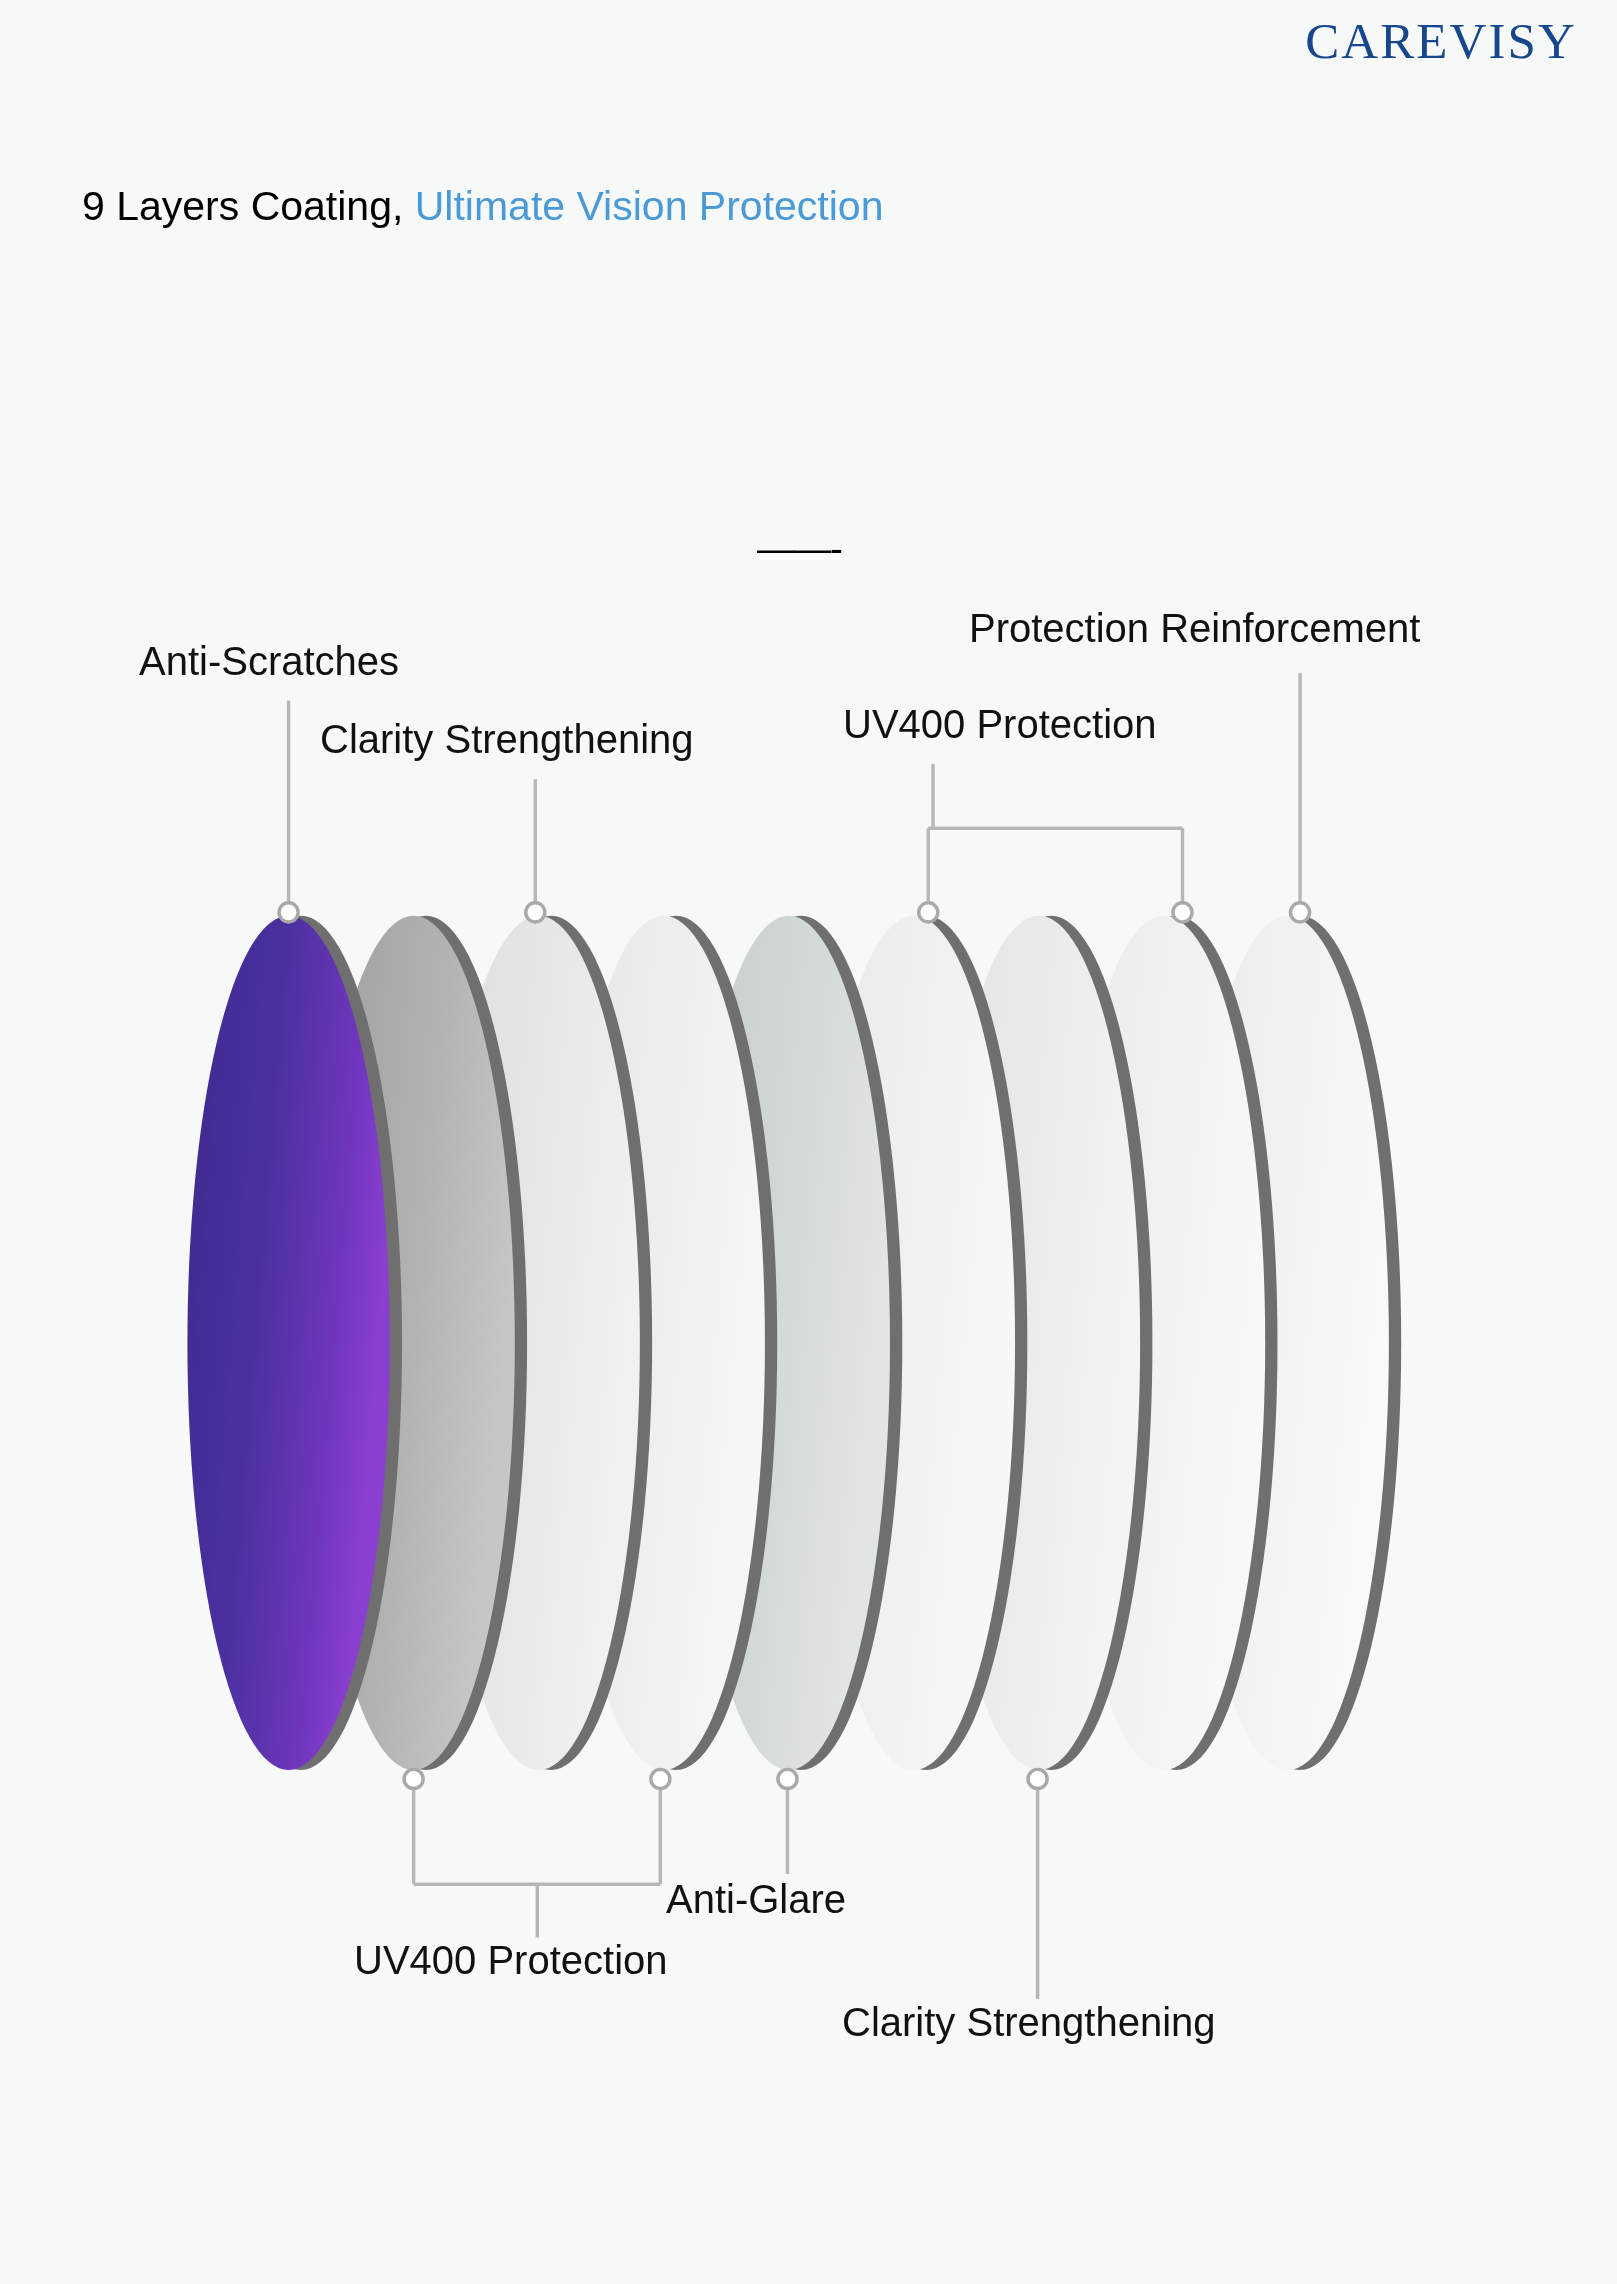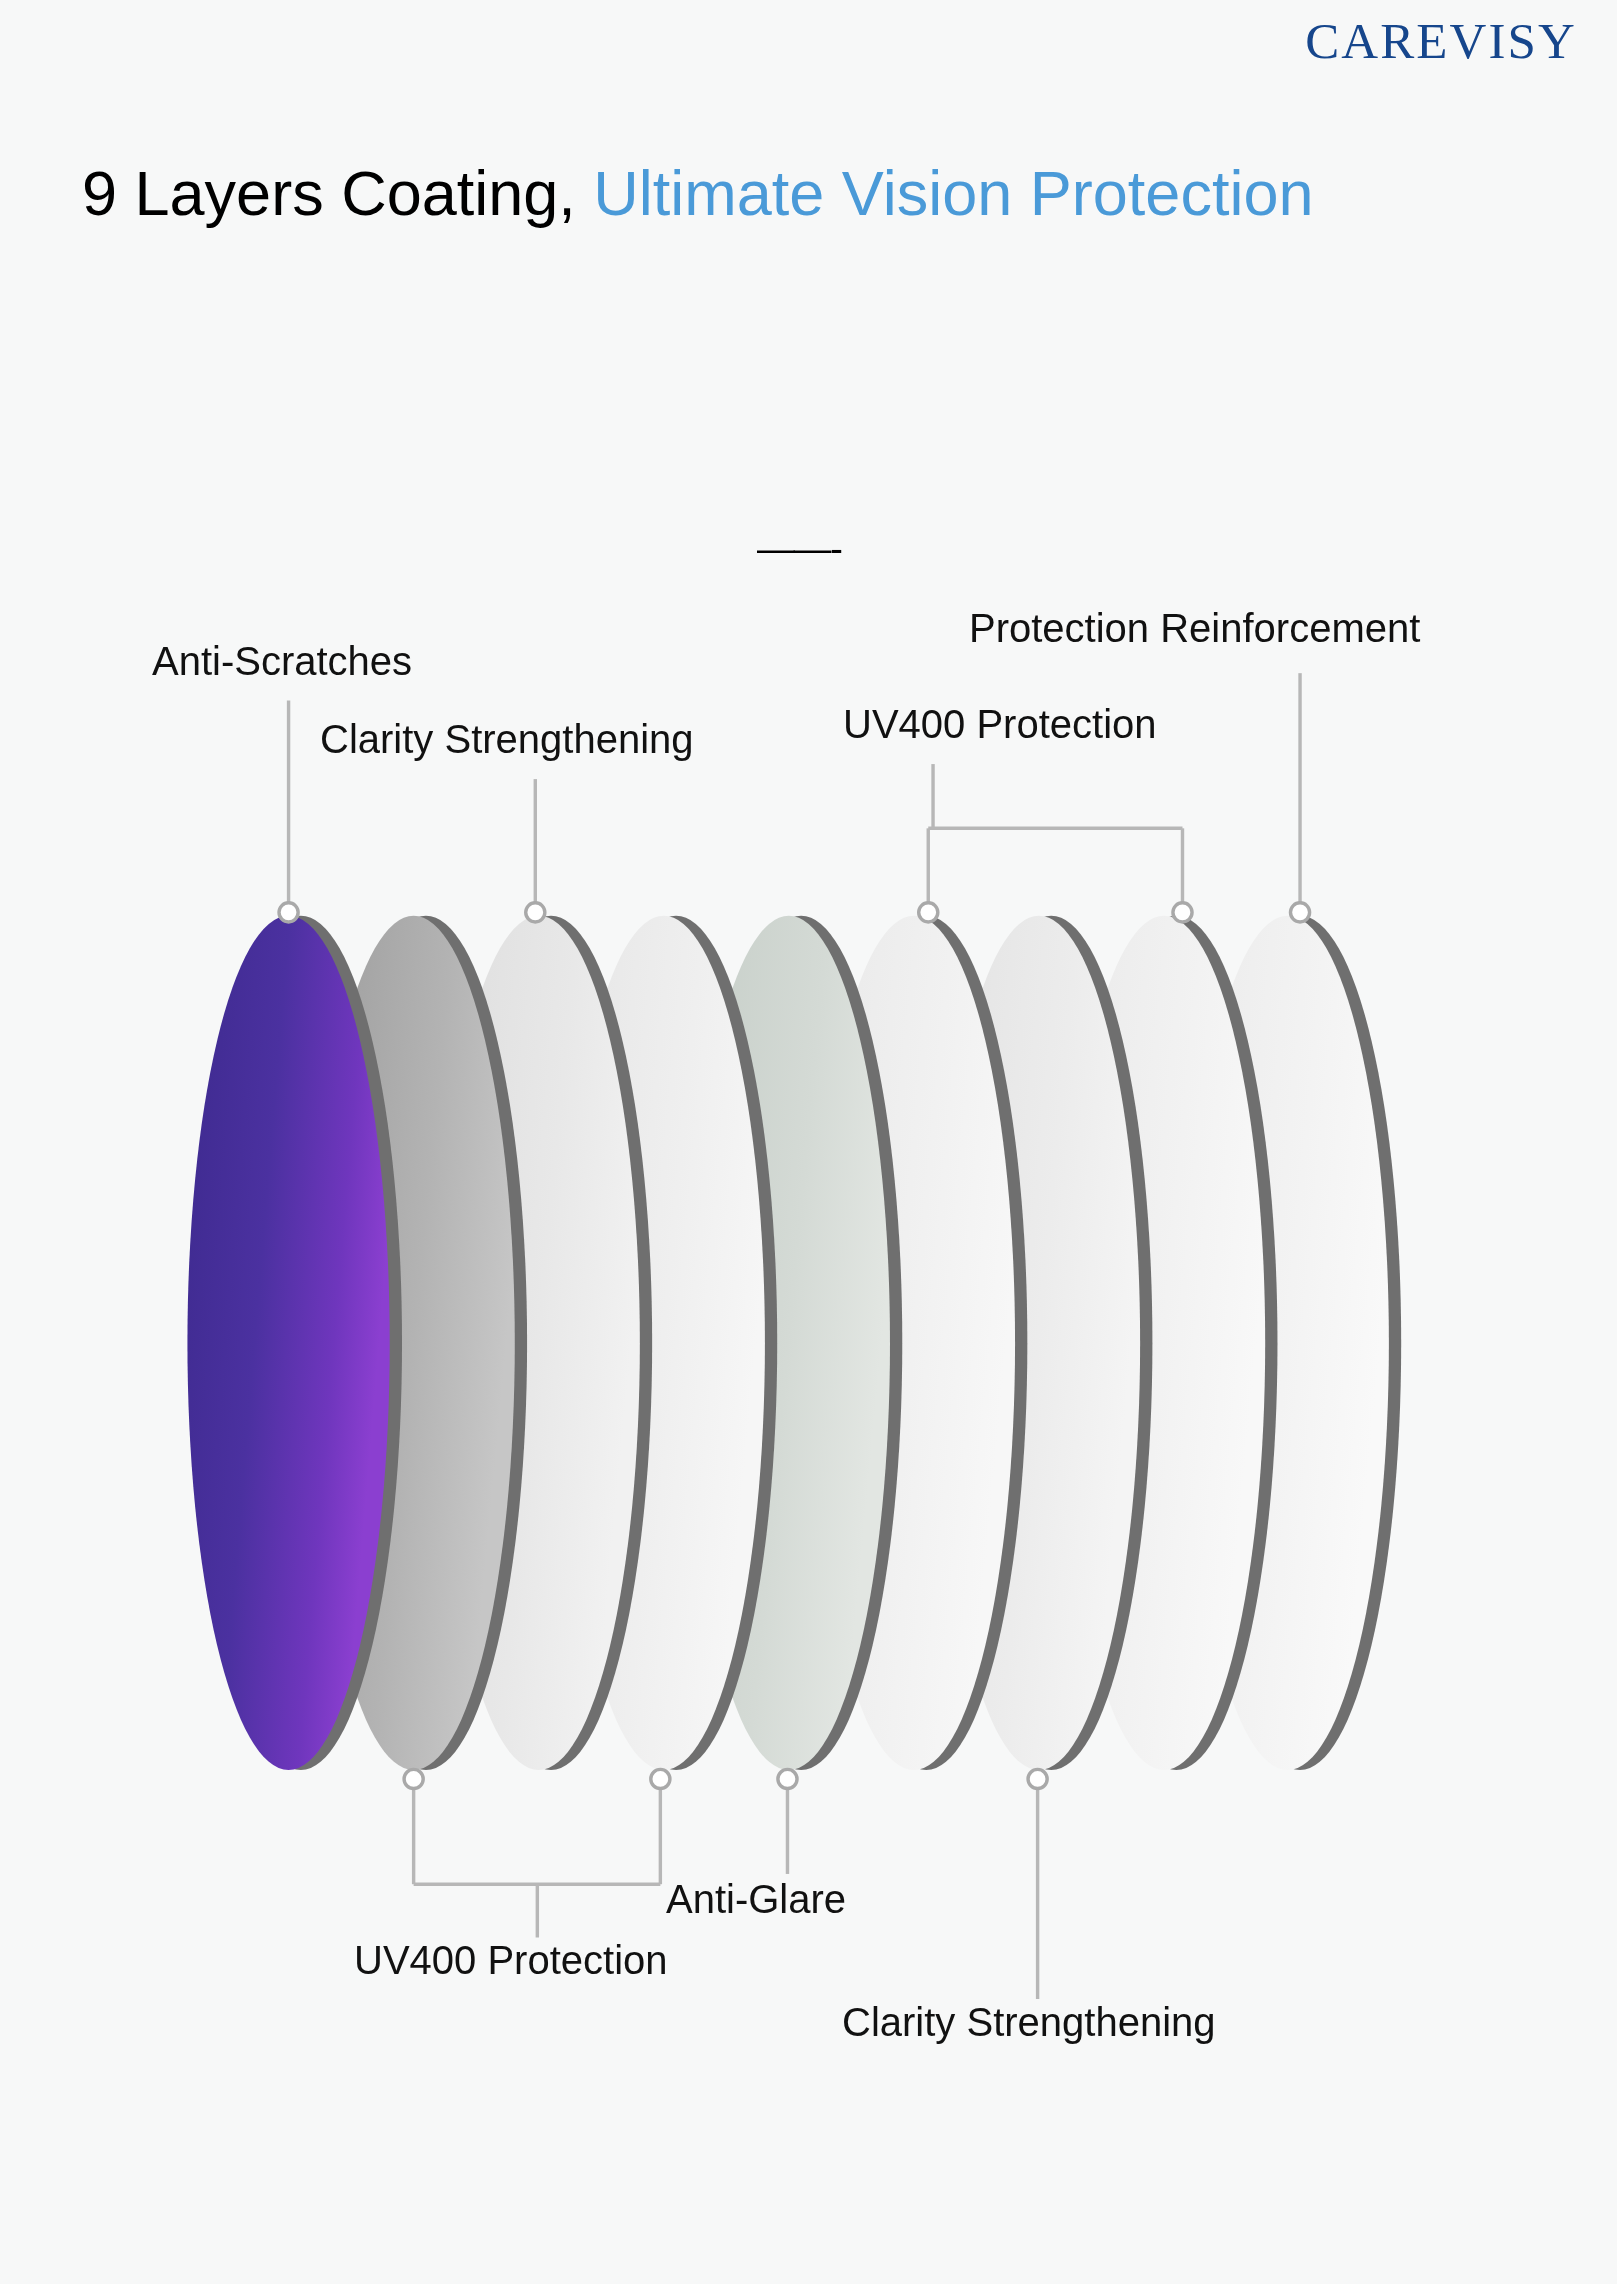--- a/index.html
+++ b/index.html
@@ -26,22 +26,22 @@
     font-family: "Liberation Serif", serif;
     font-size: 51px;
     letter-spacing: 2.1px;
     color: #16468c;
     white-space: nowrap;
   }
 
   #headline {
     position: absolute;
     left: 82px;
-    top: 162px;
-    font-size: 63px;
+    top: 186px;
+    font-size: 41px;
     white-space: nowrap;
     line-height: 1;
   }
   #headline .part-1 { color: #000000; }
   #headline .part-2 { color: #4a9ad8; }
 
   
   #dash-mark {
     position: absolute;
     left: 757px;
@@ -64,21 +64,21 @@
 
   
   .callout-label {
     position: absolute;
     font-size: 40px;
     color: #111111;
     white-space: nowrap;
     line-height: 1;
   }
 
-  .lbl-anti-scratches        { left: 152px;  top: 641px;  }
+  .lbl-anti-scratches        { left: 139px;  top: 641px;  }
   .lbl-clarity-top           { left: 320px;  top: 719px; }
   .lbl-uv400-top             { left: 843px; top: 704px; }
   .lbl-compressive           { left: 969px; top: 608px;  }
   .lbl-anti-glare            { left: 666px; top: 1879px; }
   .lbl-uv400-bottom          { left: 354px;  top: 1940px; }
   .lbl-clarity-bottom        { left: 842px; top: 2002px; }
 </style>
 </head>
 <body>
 

